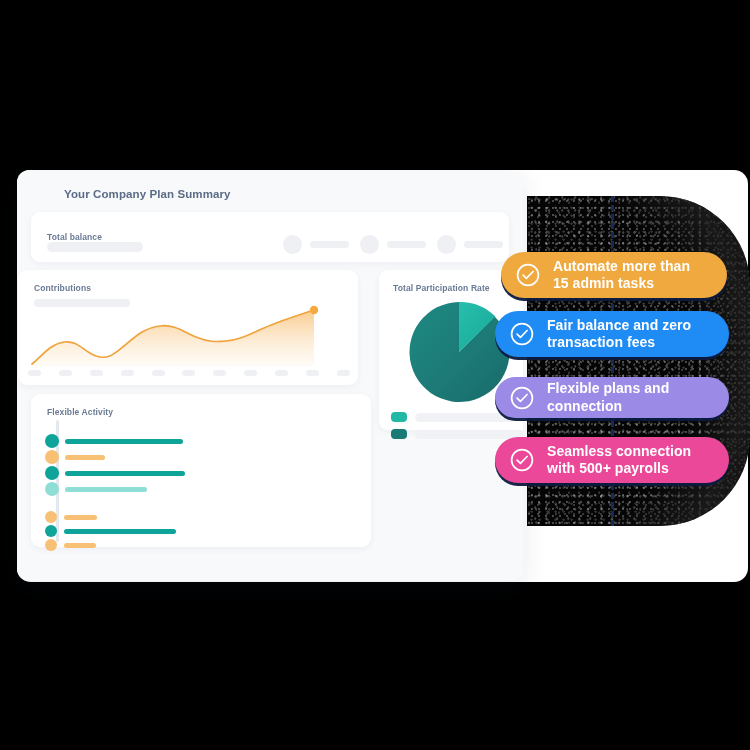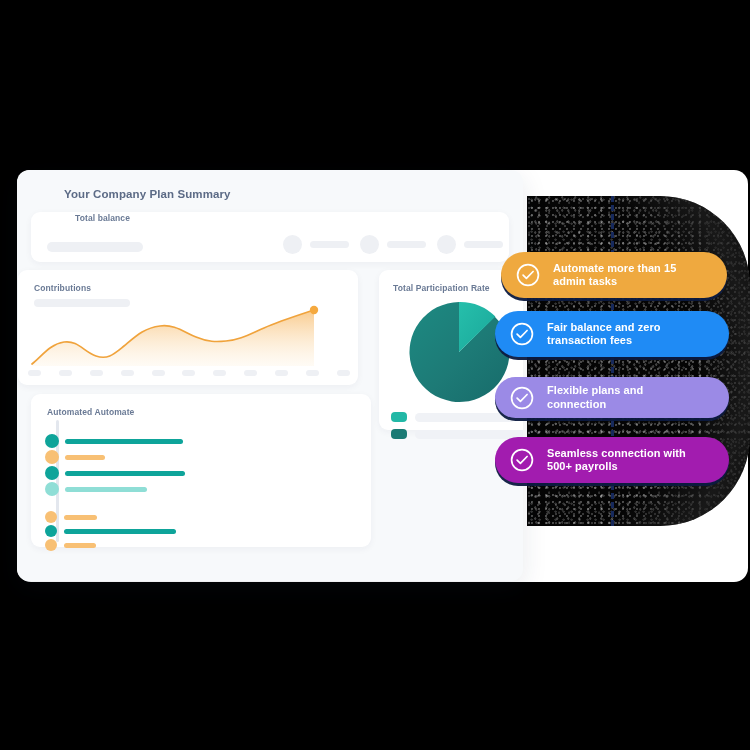--- a/index.html
+++ b/index.html
@@ -192,21 +192,21 @@
     box-shadow: 0 3px 0 rgba(12, 26, 64, .95);
   }
   .pill .check {
     flex: 0 0 auto;
     width: 26px;
     height: 26px;
     margin-right: 12px;
   }
   .pill .ptext {
     color: #ffffff;
-    font-size: 11px;
+    font-size: 14px;
     font-weight: bold;
     line-height: 1.22;
     letter-spacing: .05px;
     padding-right: 24px;
   }
 </style>
 </head>
 <body>
 
 <div id="stage">
@@ -219,21 +219,21 @@
     <div class="soft-edge"></div>
   </div>
 
   <div class="dashed-connector"></div>
 
   <div class="dashboard">
 
     <div class="dash-title">Your Company Plan Summary</div>
 
     <div class="card" id="card-balance">
-      <div class="card-label" style="left:16px; top:1px;margin-left:28px;">Total balance</div>
+      <div class="card-label" style="left:16px; top:20px;">Total balance</div>
       <div class="ph-bar" style="left:16px; top:30px; width:96px; height:10px;"></div>
 
       <div class="ph-dot" style="left:252px; top:23px; width:19px; height:19px;"></div>
       <div class="ph-bar" style="left:279px; top:29px; width:39px; height:7px;"></div>
       <div class="ph-dot" style="left:329px; top:23px; width:19px; height:19px;"></div>
       <div class="ph-bar" style="left:356px; top:29px; width:39px; height:7px;"></div>
       <div class="ph-dot" style="left:406px; top:23px; width:19px; height:19px;"></div>
       <div class="ph-bar" style="left:433px; top:29px; width:39px; height:7px;"></div>
     </div>
 
@@ -299,21 +299,21 @@
           <span class="legend-ph" style="width:100px;"></span>
         </div>
         <div class="legend-row">
           <span class="legend-swatch" style="background:#1a7a74;"></span>
           <span class="legend-ph" style="width:114px;"></span>
         </div>
       </div>
     </div>
 
     <div class="card" id="card-activity">
-      <div class="card-label" style="left:16px; top:13px;">Automated Automate</div>
+      <div class="card-label" style="left:16px; top:13px;">Flexible Activity</div>
 
       <div class="timeline">
         <div class="spine"></div>
 
         <div class="tl-row" style="top:14px;">
           <span class="tl-dot" style="background:#0ea49a;"></span>
           <span class="tl-bar" style="width:118px; background:#0ea49a;"></span>
         </div>
         <div class="tl-row" style="top:30px;">
           <span class="tl-dot" style="background:#f8c074;"></span>
@@ -361,21 +361,21 @@
   </div>
 
   <div class="pill" id="pill-2" style="left:495px; top:377px; width:234px; height:41px; background:#9b8ae6;">
     <svg class="check" viewBox="0 0 26 26">
       <circle cx="13" cy="13" r="10.4" fill="none" stroke="#ffffff" stroke-width="1.7"></circle>
       <path d="M8.1,13.2 L11.4,16.4 L18.1,9.5" fill="none" stroke="#ffffff" stroke-width="1.7" stroke-linecap="round" stroke-linejoin="round"></path>
     </svg>
     <span class="ptext">Flexible plans and connection</span>
   </div>
 
-  <div class="pill" id="pill-3" style="left:495px; top:437px; width:234px; height:46px; background:#a21caf;">
+  <div class="pill" id="pill-3" style="left:495px; top:437px; width:234px; height:46px; background:#ec4899;">
     <svg class="check" viewBox="0 0 26 26">
       <circle cx="13" cy="13" r="10.4" fill="none" stroke="#ffffff" stroke-width="1.7"></circle>
       <path d="M8.1,13.2 L11.4,16.4 L18.1,9.5" fill="none" stroke="#ffffff" stroke-width="1.7" stroke-linecap="round" stroke-linejoin="round"></path>
     </svg>
     <span class="ptext">Seamless connection with 500+ payrolls</span>
   </div>
 
 </div>
 
 </body></html>

